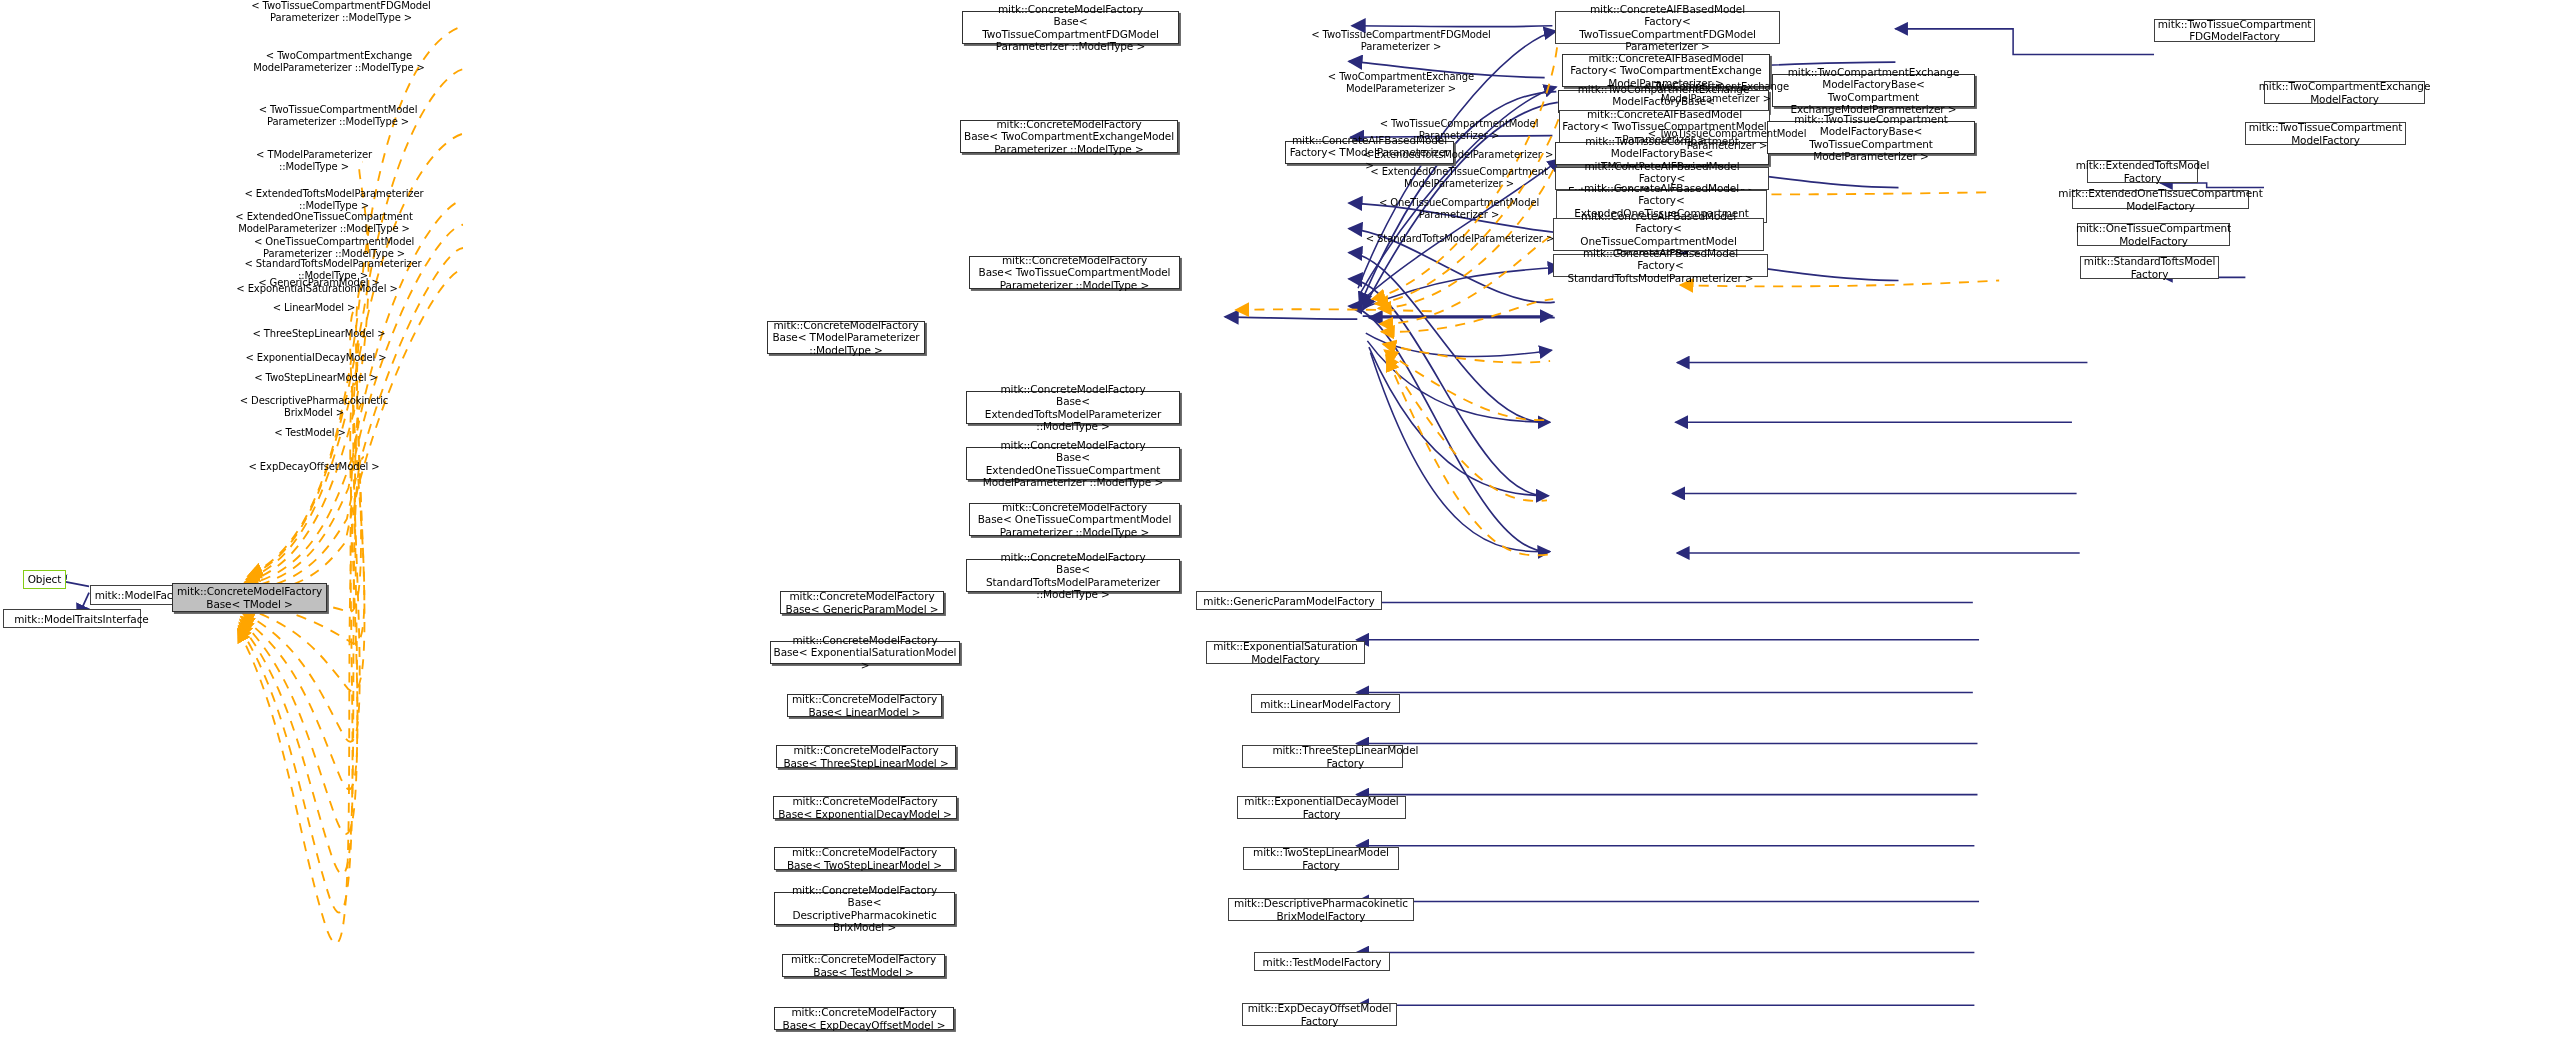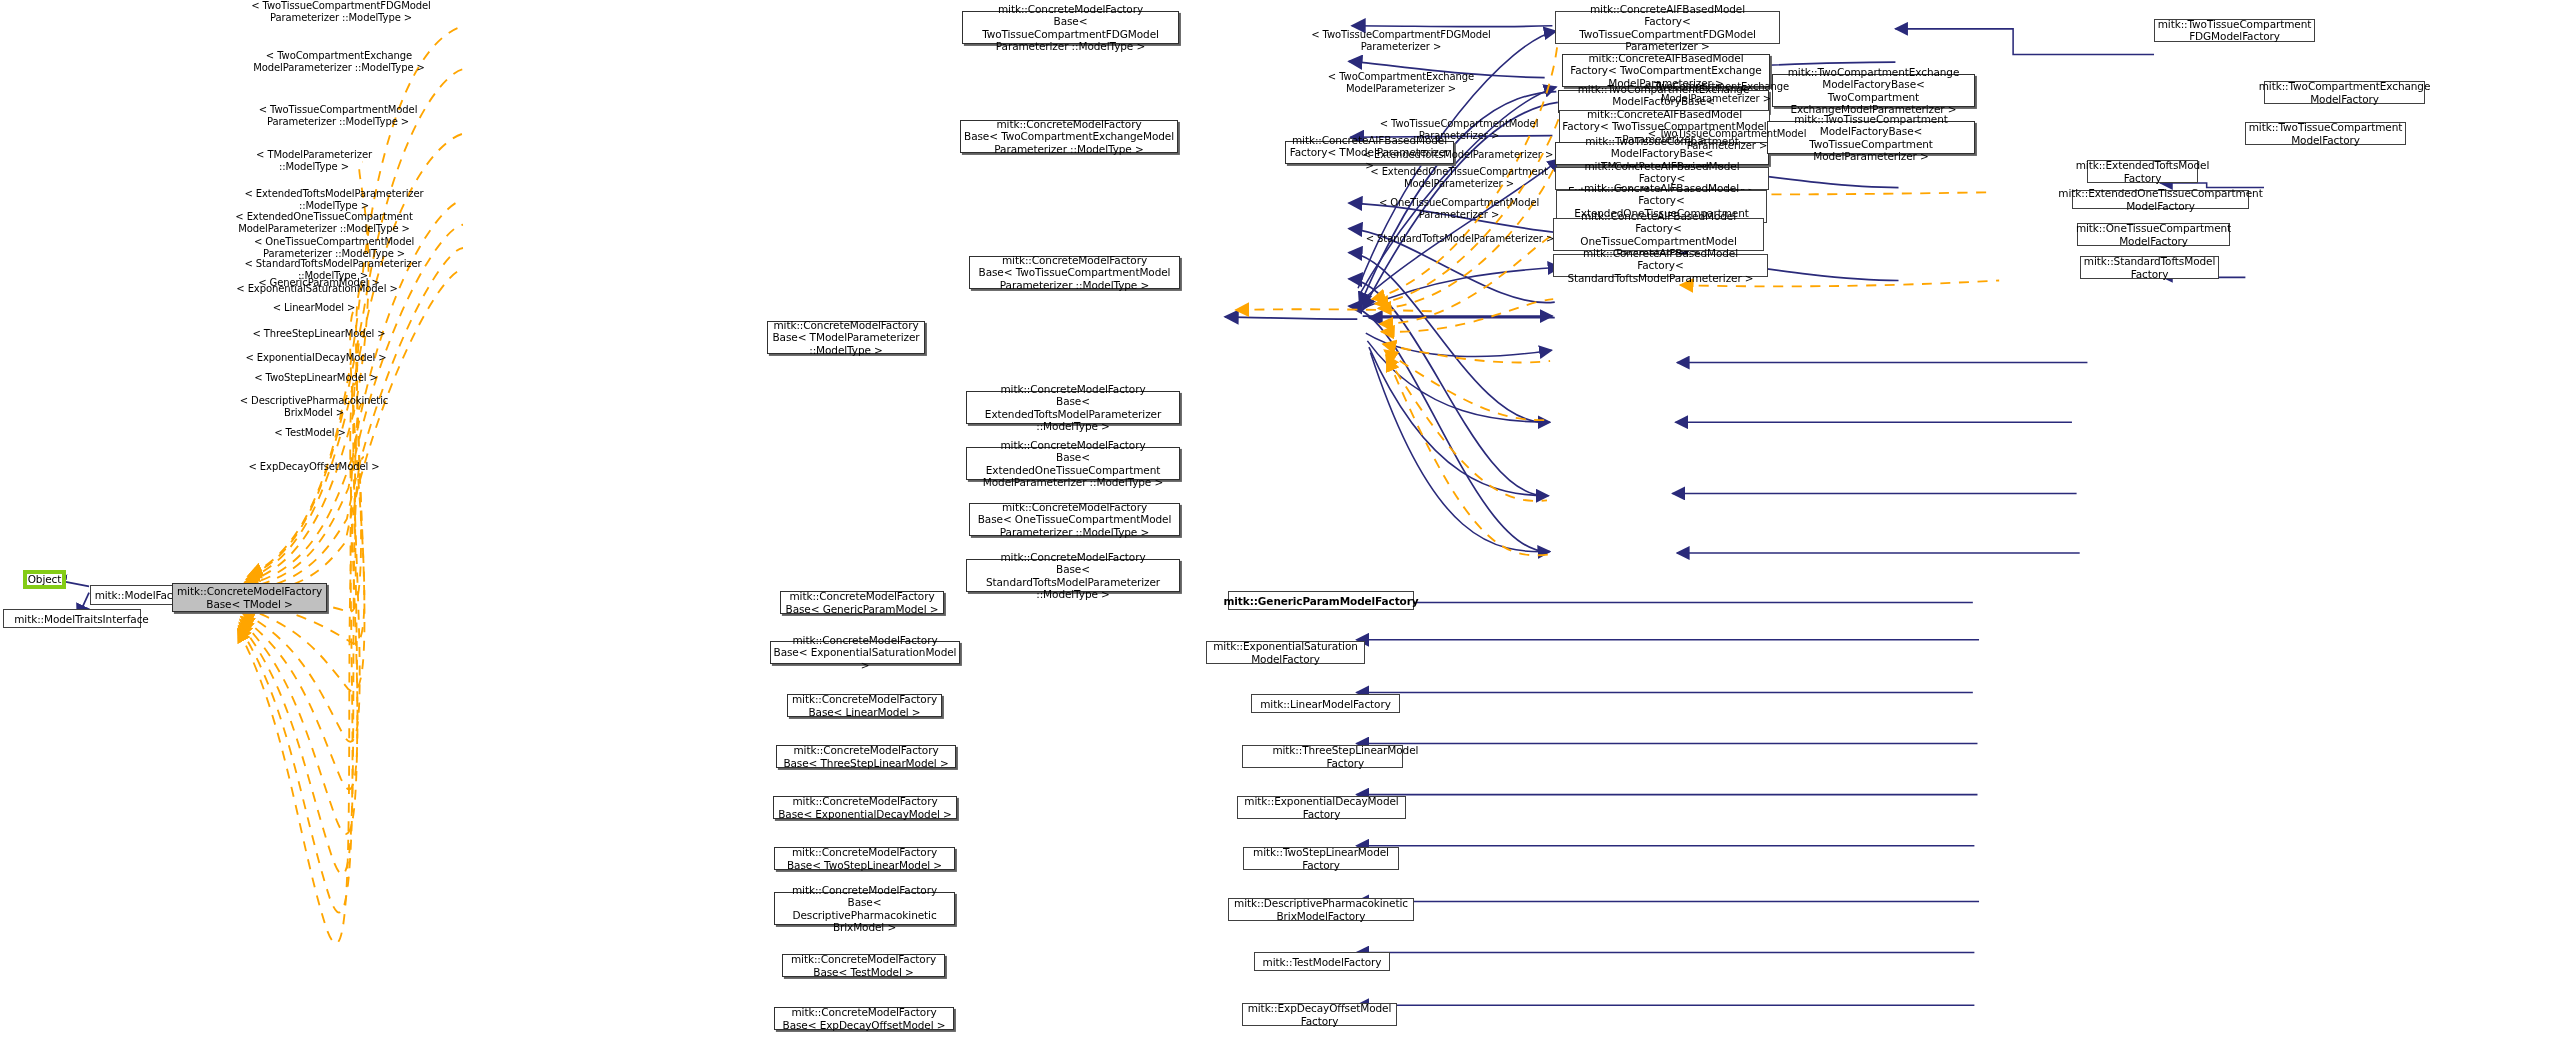--- a/index.html
+++ b/index.html
@@ -36,21 +36,21 @@
     border: 1.2px solid #404040;
     padding: 1.5px 2.3px;
     white-space: pre-line;
     letter-spacing: -0.1px;
   }
   .node.shadow {
     border: 1.2px solid #303030;
     box-shadow: 1.9px 1.9px 0 0 #606060;
   }
   .node.plain {
-    border: 4px solid #84cc16;
+    border: 1px solid #84cc16;
   }
   .node.highlight {
     background: #c0c0c0;
     border: 1.4px solid #303030;
     box-shadow: 1.9px 1.9px 0 0 #606060;
   }
   .elabel {
     position: absolute;
     font-size: 10px;
     line-height: 1.2;
@@ -306,21 +306,21 @@
 
   <div class="node" style="left:2072px; top:190px; width:177px; height:19px;">mitk::ExtendedOneTissueCompartment
 ModelFactory</div>
 
   <div class="node" style="left:2077px; top:223px; width:153px; height:23px;">mitk::OneTissueCompartment
 ModelFactory</div>
 
   <div class="node" style="left:2080px; top:256px; width:139px; height:23px;">mitk::StandardToftsModel
 Factory</div>
 
-  <div class="node" style="left:1228px; top:591px; width:186px; height:19.4px;font-weight:bold;">mitk::GenericParamModelFactory</div>
+  <div class="node" style="left:1196px; top:591px; width:186px; height:19.4px;">mitk::GenericParamModelFactory</div>
 
   <div class="node" style="left:1206px; top:641px; width:159px; height:23px;">mitk::ExponentialSaturation
 ModelFactory</div>
 
   <div class="node" style="left:1251px; top:694px; width:149px; height:19.4px;">mitk::LinearModelFactory</div>
 
   <div class="node" style="left:1242px; top:745px; width:161px; height:23px;padding-left:48px;">mitk::ThreeStepLinearModel
 Factory</div>
 
   <div class="node" style="left:1237px; top:796px; width:169px; height:23px;">mitk::ExponentialDecayModel

